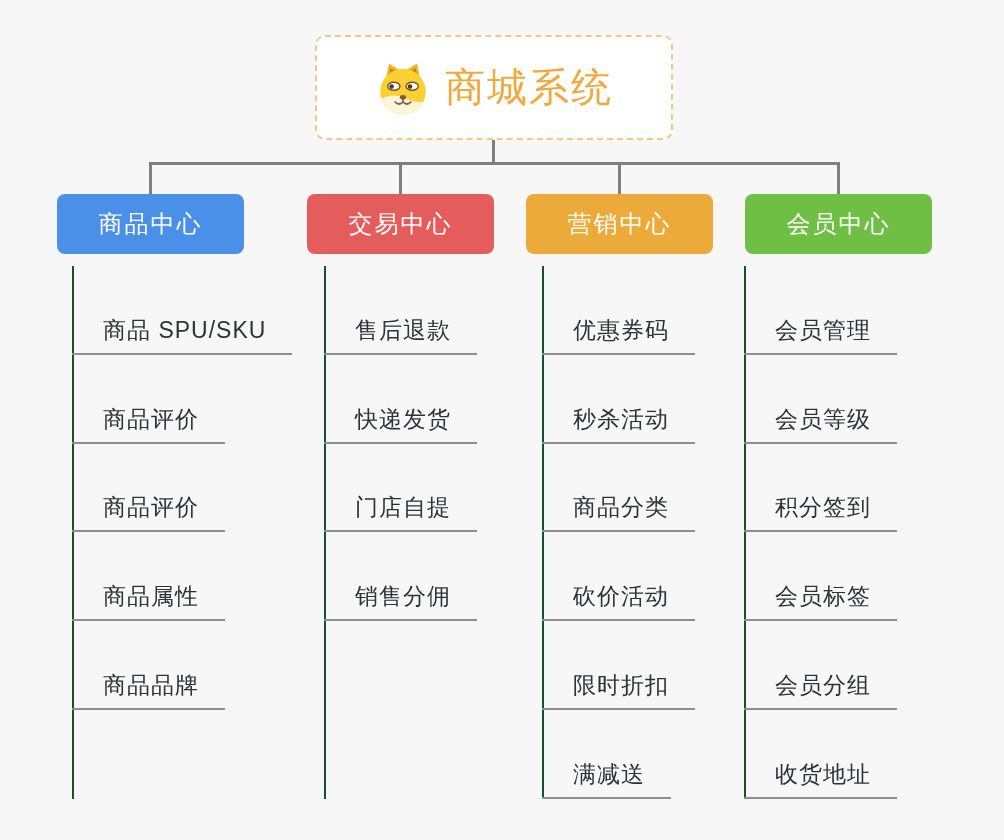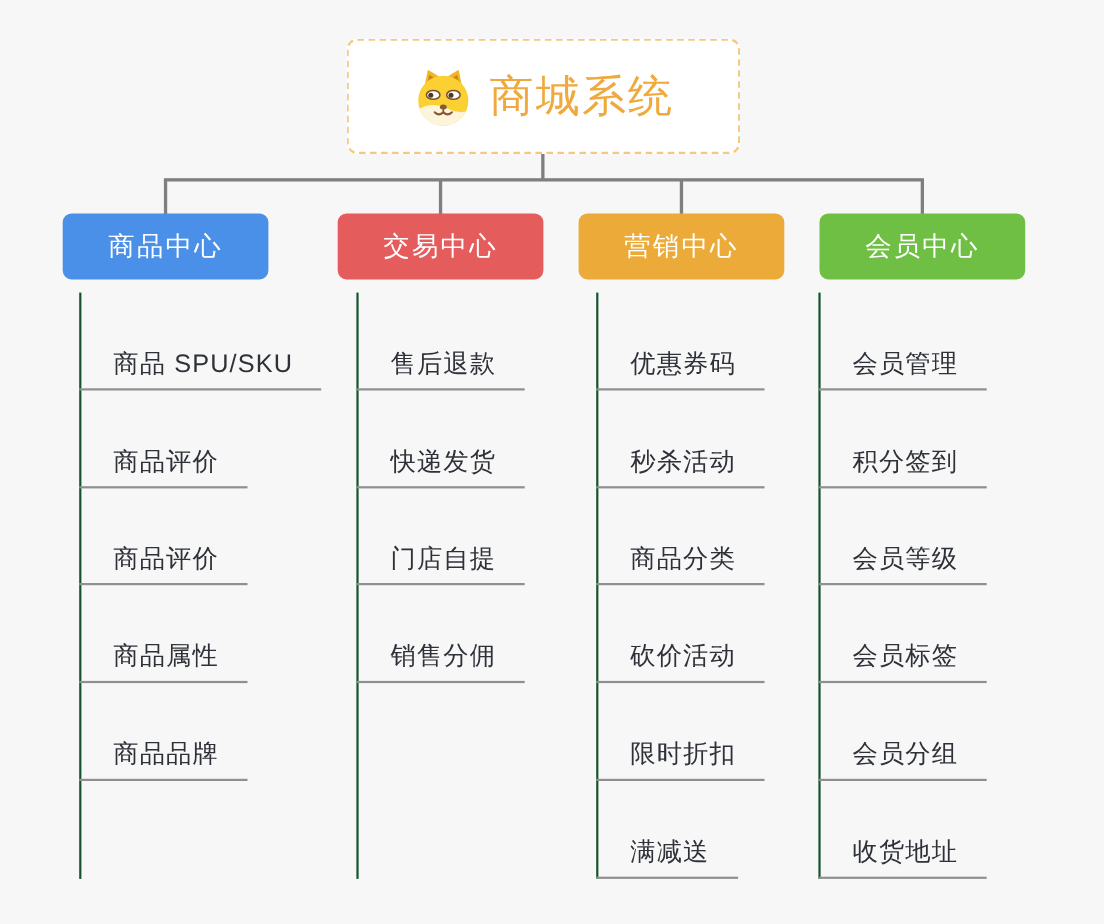--- a/index.html
+++ b/index.html
@@ -175,26 +175,26 @@
         <span class="item-label">满减送</span>
       </div>
   </div>
 
   <div class="branch-box b3" style="background-color: rgb(110, 191, 68);">会员中心</div>
   <div class="children b3">
     <div class="item">
         <span class="item-label">会员管理</span>
       </div>
     <div class="item">
+        <span class="item-label">会员等级</span>
+      </div>
+    <div class="item">
         <span class="item-label">积分签到</span>
       </div>
     <div class="item">
-        <span class="item-label">会员等级</span>
-      </div>
-    <div class="item">
         <span class="item-label">会员标签</span>
       </div>
     <div class="item">
         <span class="item-label">会员分组</span>
       </div>
     <div class="item">
         <span class="item-label">收货地址</span>
       </div>
   </div>
 

